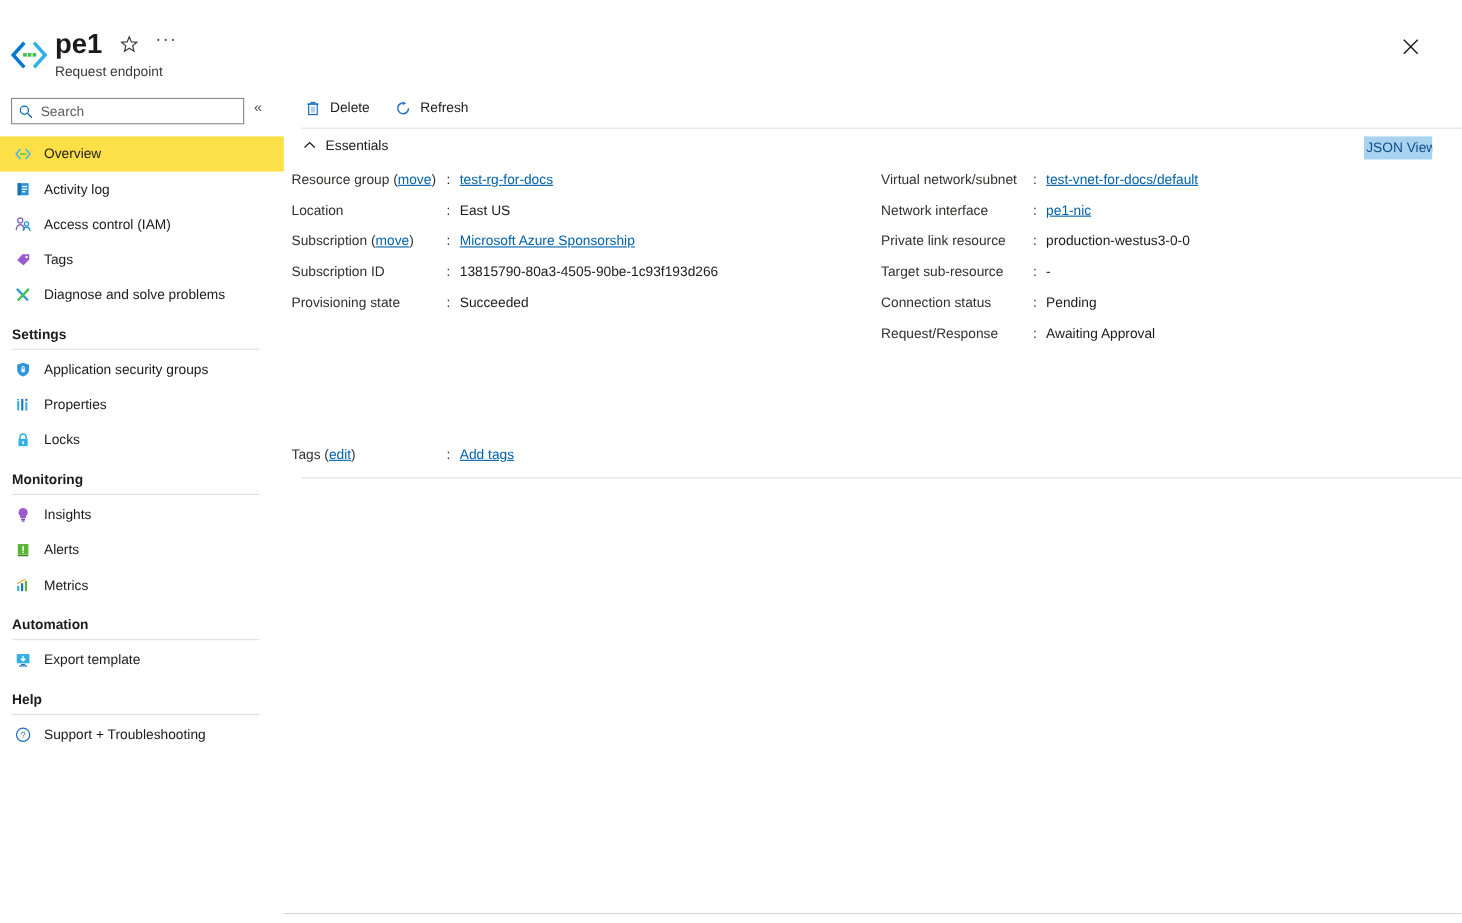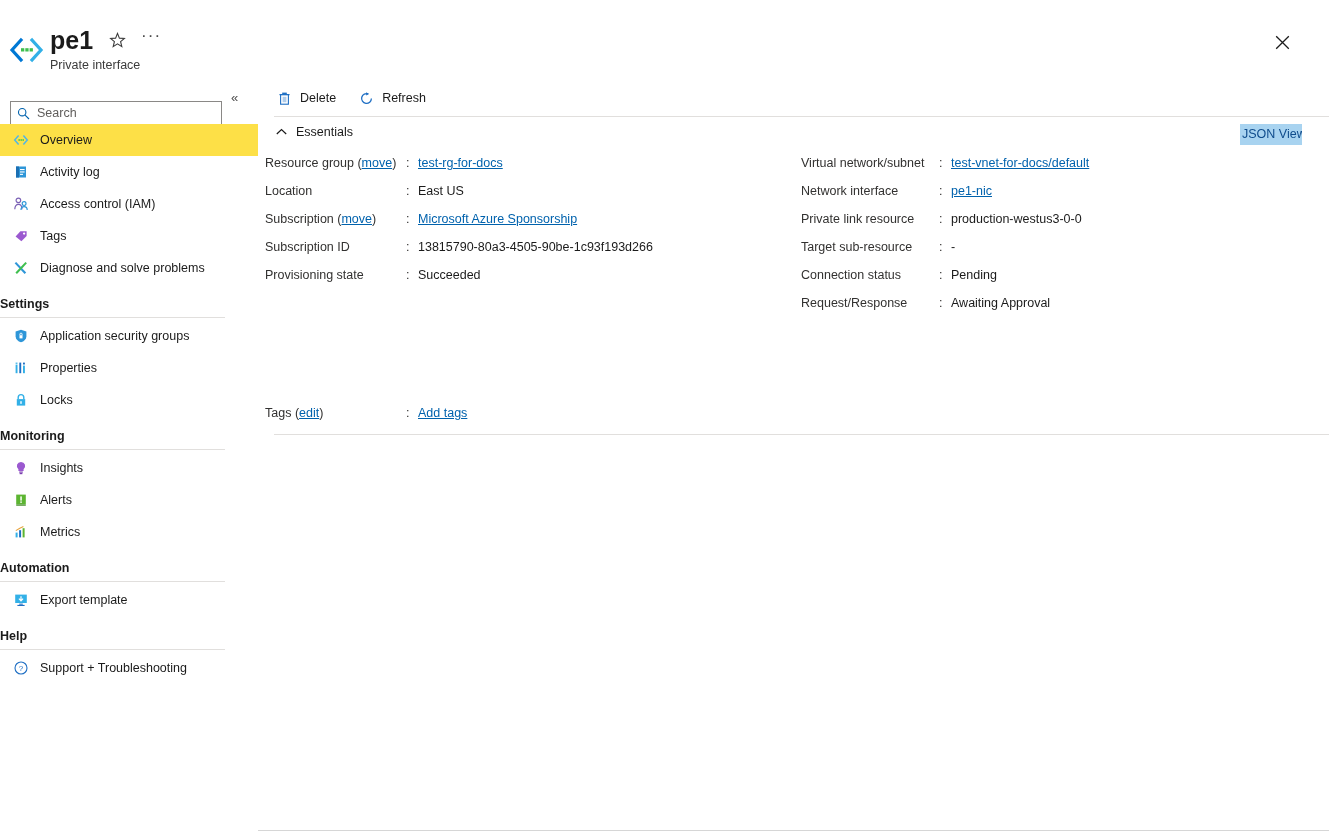--- a/index.html
+++ b/index.html
@@ -21,33 +21,33 @@
   .res-subtitle { position: absolute; left: 50px; top: 58px; font-size: 12.5px; color: #3b3b3b; }
 
   .close-btn {
     position: absolute; right: 21px; top: 30px;
     width: 24px; height: 24px; display: flex; align-items: center; justify-content: center;
     cursor: pointer;
   }
 
   
   .sidebar { position: absolute; left: 0; top: 86px; width: 258px; height: 753px; background: #ffffff; }
-  .search-wrap { position: absolute; left: 10px; top: 3px; width: 212px; height: 24px; border: 1px solid #8a8886; background: #fff; display: flex; align-items: center; margin-top: 12px; }
+  .search-wrap { position: absolute; left: 10px; top: 3px; width: 212px; height: 24px; border: 1px solid #8a8886; background: #fff; display: flex; align-items: center; }
   .search-ico { margin-left: 6px; margin-right: 5px; display: flex; }
   .search-input { border: none; outline: none; font-family: "Liberation Sans", sans-serif; font-size: 12.5px; color: #1b1b1b; width: 170px; background: transparent; }
   .search-input::placeholder { color: #605e5c; opacity: 1; }
   .collapse-btn { position: absolute; left: 231px; top: 4px; font-size: 13px; color: #4f4f4f; cursor: pointer; }
 
   .nav { position: absolute; left: 0; top: 38px; width: 258px; }
   .nav-item { position: relative; height: 32px; display: flex; align-items: center; padding-left: 13px; cursor: pointer; }
   .nav-item.selected { background: #fde047; }
   .nav-ico { width: 16px; height: 16px; margin-right: 11px; flex: none; display: flex; align-items: center; justify-content: center; }
   .nav-label { font-size: 12.5px; color: #1b1b1b; white-space: nowrap; }
 
-  .nav-group { padding-top: 13px; }
+  .nav-group { padding-left: 11px; padding-top: 13px; }
   .nav-group-title { font-size: 12.5px; font-weight: bold; color: #1b1b1b; margin-bottom: 6px; }
   .nav-group-rule { width: 225px; height: 1px; background: #e1dfdd; margin-bottom: 2px; }
 
   
   .main { position: absolute; left: 258px; top: 78px; width: 1071px; height: 761px; }
   .cmdbar { position: relative; height: 40px; display: flex; align-items: center; padding-left: 18px; gap: 22px; }
   .cmd { display: flex; align-items: center; gap: 8px; cursor: pointer; }
   .cmd-ico { width: 16px; height: 16px; display: flex; align-items: center; justify-content: center; }
   .cmd-label { font-size: 12.5px; color: #1b1b1b; }
   .cmdbar-rule { position: absolute; left: 16px; top: 38px; width: 1055px; height: 1px; background: #e1dfdd; }
@@ -104,21 +104,21 @@
 
   <div class="title-row">
     <span class="res-title">pe1</span>
     <span class="icon-btn">
       <svg width="17" height="17" viewBox="0 0 17 17">
         <path d="M8.5 1.4 L10.4 6.1 L15.4 6.4 L11.6 9.7 L12.8 14.6 L8.5 11.9 L4.2 14.6 L5.4 9.7 L1.6 6.4 L6.6 6.1 Z" fill="none" stroke="#3b3b3b" stroke-width="1.1"></path>
       </svg>
     </span>
     <span class="ellipsis-btn">···</span>
   </div>
-  <div class="res-subtitle">Private interface</div>
+  <div class="res-subtitle">Request endpoint</div>
 
   <span class="close-btn">
     <svg width="15" height="15" viewBox="0 0 15 15">
       <path d="M1.2 1.2 L13.8 13.8 M13.8 1.2 L1.2 13.8" stroke="#1b1b1b" stroke-width="1.3"></path>
     </svg>
   </span>
 
   <div class="sidebar">
 
     <div class="search-wrap">

